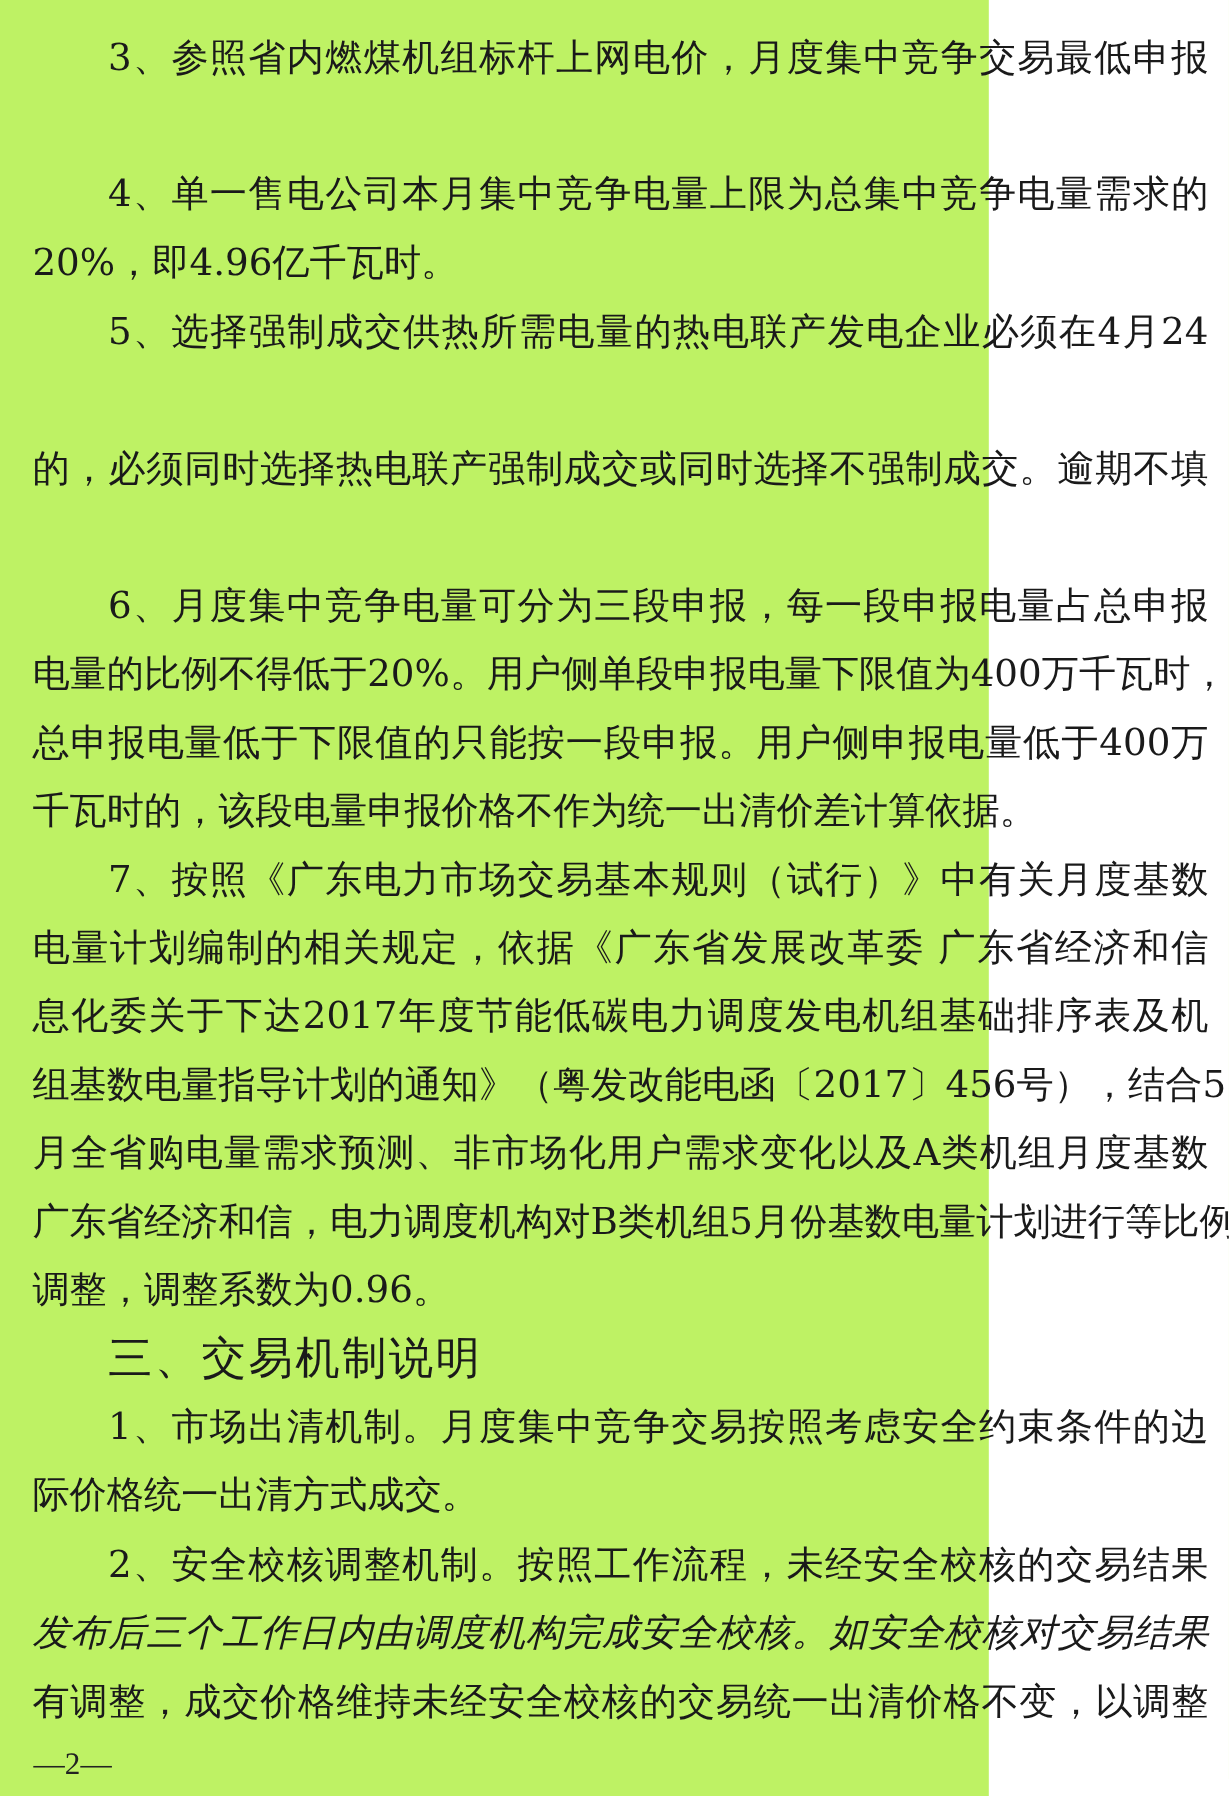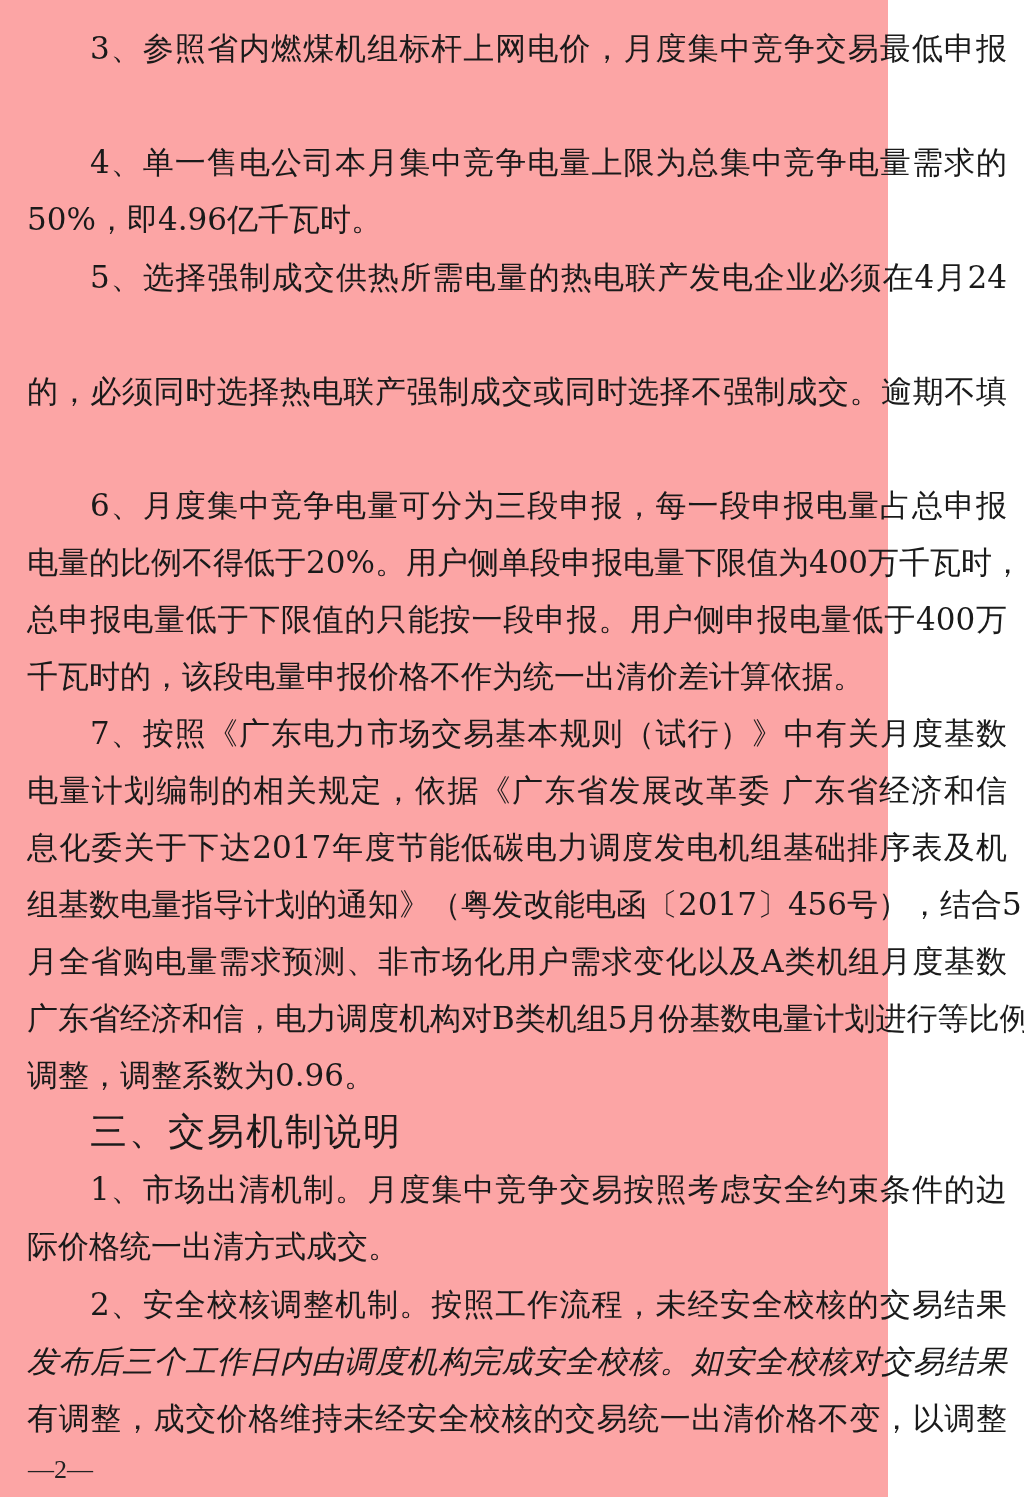--- a/index.html
+++ b/index.html
@@ -12,23 +12,23 @@
       height: 1497px;
       position: relative;
       overflow: hidden;
       font-family: "DejaVu Serif", "Liberation Serif", serif;
       color: #1a1a1a;
     }
     .page {
       position: absolute;
       left: 0;
       top: 0;
-      width: 888px;
+      width: 824px;
       height: 1497px;
-      background: #fca5a5;
+      background: #bef264;
     }
     .line {
       position: absolute;
       left: 27px;
       width: 980px;
       height: 56px;
       font-size: 31px;
       line-height: 56px;
       white-space: nowrap;
       text-align: justify;
@@ -65,21 +65,21 @@
     }
   </style>
 </head>
 <body>
 
 <div class="page">
 
   <div class="line indent" style="top:20px;">3、参照省内燃煤机组标杆上网电价，月度集中竞争交易最低申报</div>
 
   <div class="line indent" style="top:134px;">4、单一售电公司本月集中竞争电量上限为总集中竞争电量需求的</div>
-  <div class="line last" style="top:191px;">50%，即4.96亿千瓦时。</div>
+  <div class="line last" style="top:191px;">20%，即4.96亿千瓦时。</div>
 
   <div class="line indent" style="top:249px;">5、选择强制成交供热所需电量的热电联产发电企业必须在4月24</div>
   <div class="line" style="top:363px;">的，必须同时选择热电联产强制成交或同时选择不强制成交。逾期不填</div>
 
   <div class="line indent" style="top:477px;">6、月度集中竞争电量可分为三段申报，每一段申报电量占总申报</div>
   <div class="line" style="top:534px;">电量的比例不得低于20%。用户侧单段申报电量下限值为400万千瓦时，</div>
   <div class="line" style="top:591px;">总申报电量低于下限值的只能按一段申报。用户侧申报电量低于400万</div>
   <div class="line last" style="top:648px;">千瓦时的，该段电量申报价格不作为统一出清价差计算依据。</div>
 
   <div class="line indent" style="top:705px;">7、按照《广东电力市场交易基本规则（试行）》中有关月度基数</div>

